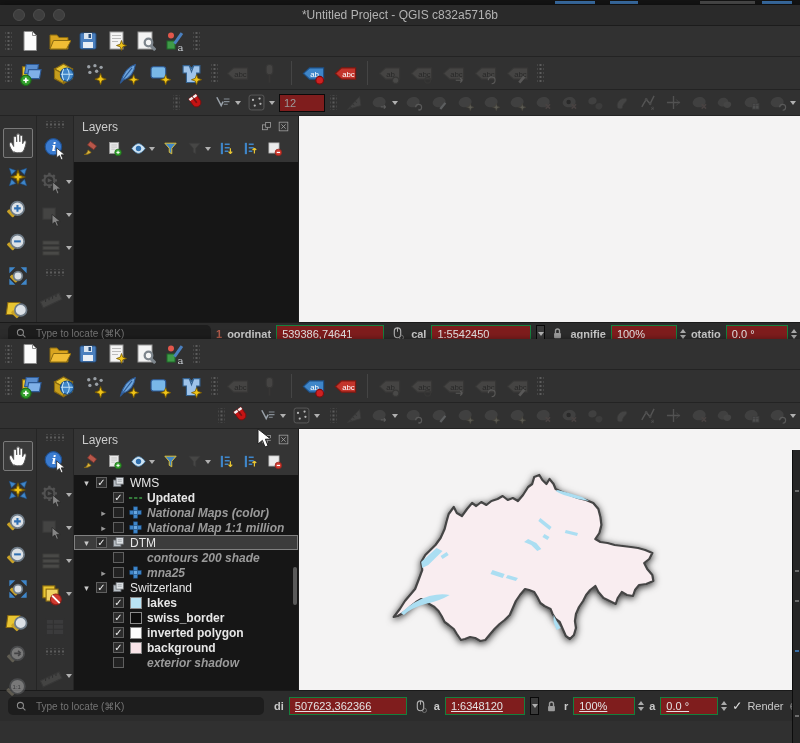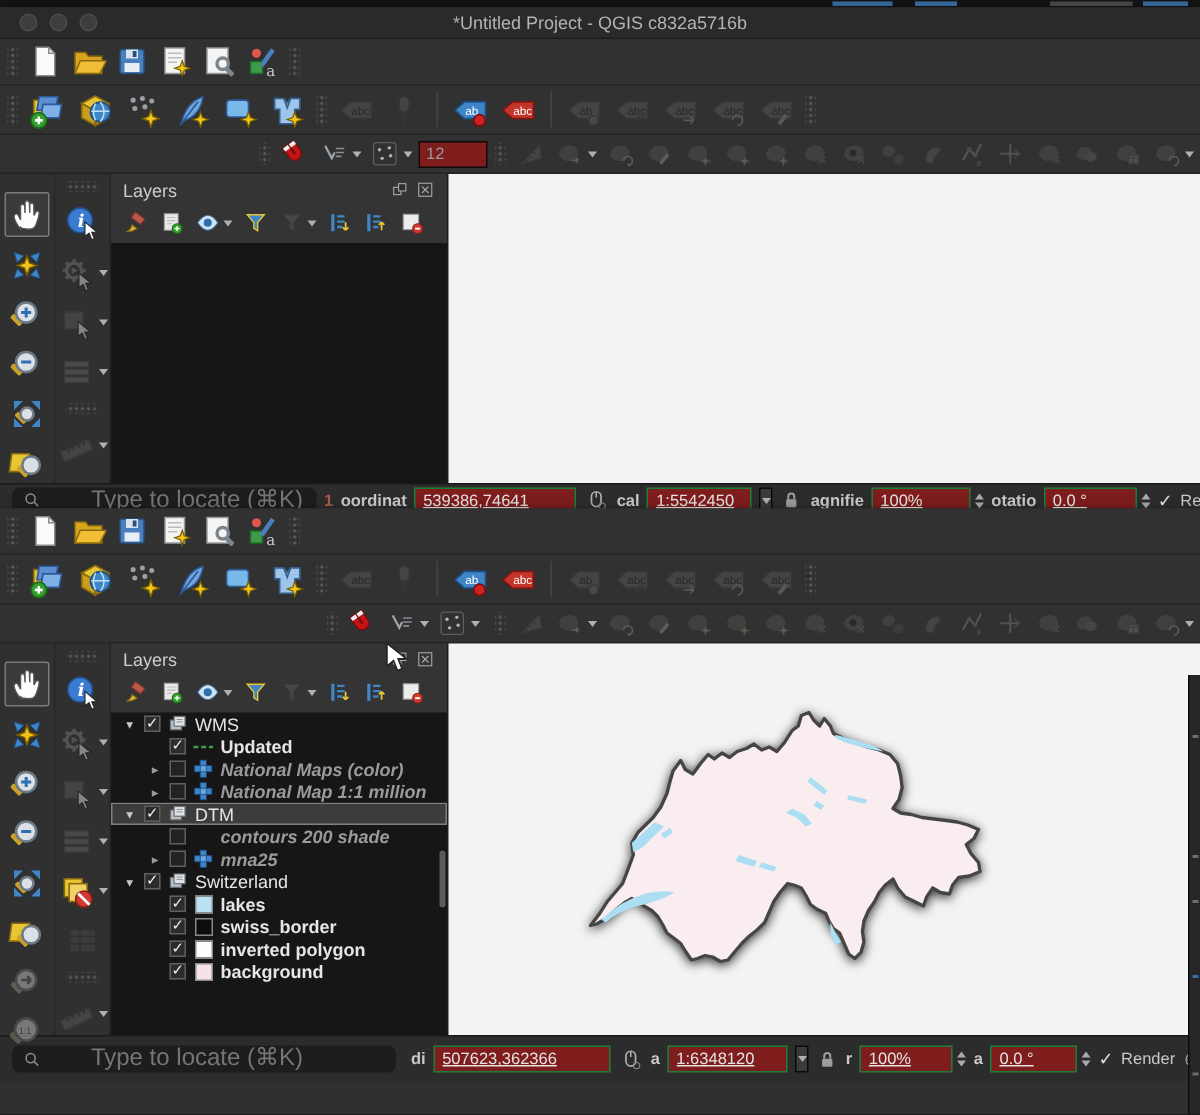--- a/index.html
+++ b/index.html
@@ -64,22 +64,22 @@
   
   .canvas{flex:1;background:#f4f3f3;position:relative;overflow:hidden;}
   .canvas svg.map{position:absolute;left:0;top:0;width:100%;height:100%;}
   
   .status{display:flex;align-items:center;background:#2c2c2c;border-top:1px solid #1a1a1a;
     padding:0 8px;gap:5px;font-size:11px;color:#c9c9c9;overflow:hidden;}
   .win-top .status{height:22px;}
   .win-bot .status{height:31px;}
   .locate{display:flex;align-items:center;gap:6px;background:#1d1d1d;border-radius:5px;height:18px;
     padding:0 7px;flex:0 0 auto;}
-  .locate input{background:transparent;border:none;outline:none;color:#8d8d8d;font-size:16px;width:170px;
-    font-family:"Liberation Sans",sans-serif;text-align:right;}
+  .locate input{background:transparent;border:none;outline:none;color:#8d8d8d;font-size:10px;width:170px;
+    font-family:"Liberation Sans",sans-serif;}
   .slab{color:#c9c9c9;font-weight:bold;flex:0 0 auto;}
   .vbox{background:#7f1d1d;border:1px solid #15803d;color:#e3e3e3;font-size:11px;padding:1px 5px;
     height:18px;font-family:"Liberation Sans",sans-serif;flex:0 0 auto;text-decoration:underline;}
   .spin{display:flex;flex-direction:column;gap:2px;margin-left:-2px;flex:0 0 auto;}
   .spin i{width:0;height:0;border-left:3.5px solid transparent;border-right:3.5px solid transparent;}
   .spin .up{border-bottom:4px solid #aaa;} .spin .dn{border-top:4px solid #aaa;}
   .ddbtn{width:16px;height:18px;background:#3a3a3a;border:1px solid #090909;display:flex;align-items:center;justify-content:center;}
   .rchk{font-size:12px;color:#e0e0e0;}
   .grip{width:12px;height:12px;margin-left:2px;
     background-image:radial-gradient(#6a6a6a 1px,transparent 1.1px);background-size:4px 4px;}
@@ -725,21 +725,21 @@
       <span class="slab">oordinat</span>
       <input class="vbox" style="width: 108px;" value="539386,74641">
       <span>
           <svg width="17" height="17" viewBox="0 0 24 24">
             <rect x="7.5" y="4" width="9" height="14" rx="4.5" fill="none" stroke="#b0b0b0" stroke-width="1.6"></rect>
             <path d="M12 4v5.5" stroke="#b0b0b0" stroke-width="1.4"></path>
             <circle cx="17.5" cy="17.5" r="3" fill="none" stroke="#8a8a8a"></circle>
           </svg>
         </span>
       <span class="slab">cal</span>
-      <input class="vbox" style="width: 70px;" value="1:5542450">
+      <input class="vbox" style="width: 100px;" value="1:5542450">
       <span class="ddbtn">
           <span class="caret"></span>
         </span>
       <span>
           <svg width="15" height="15" viewBox="0 0 24 24">
             <rect x="6.5" y="11" width="11" height="8.5" rx="1.5" fill="#9c9c9c"></rect>
             <path d="M8.8 11V8a3.2 3.2 0 016.4 0v3" fill="none" stroke="#9c9c9c" stroke-width="2.2"></path>
           </svg>
         </span>
       <span class="slab">agnifie</span>
@@ -1520,20 +1520,26 @@
               </span>
               <span class="lbl b">inverted polygon</span>
             </div>
             <div class="trw" style="padding-left: 24px;">
               <span class="exp"></span>
               <span class="cb on">✓</span>
               <span class="lyrico">
                 <span class="sw" style="background: rgb(247, 227, 231);"></span>
               </span>
               <span class="lbl b">background</span>
+            </div>
+            <div class="trw" style="padding-left: 24px;">
+              <span class="exp"></span>
+              <span class="cb"></span>
+              <span class="lyrico"></span>
+              <span class="lbl it">exterior shadow</span>
             </div>
           </div>
       </div>
       <div class="canvas">
         <svg class="map" viewBox="0 0 492 261" preserveAspectRatio="none">
           <defs>
             <filter id="shw" x="-20%" y="-20%" width="140%" height="140%">
               <feDropShadow dx="0" dy="1.5" stdDeviation="3.5" flood-color="#000000" flood-opacity="0.8"></feDropShadow>
             </filter>
           </defs>

